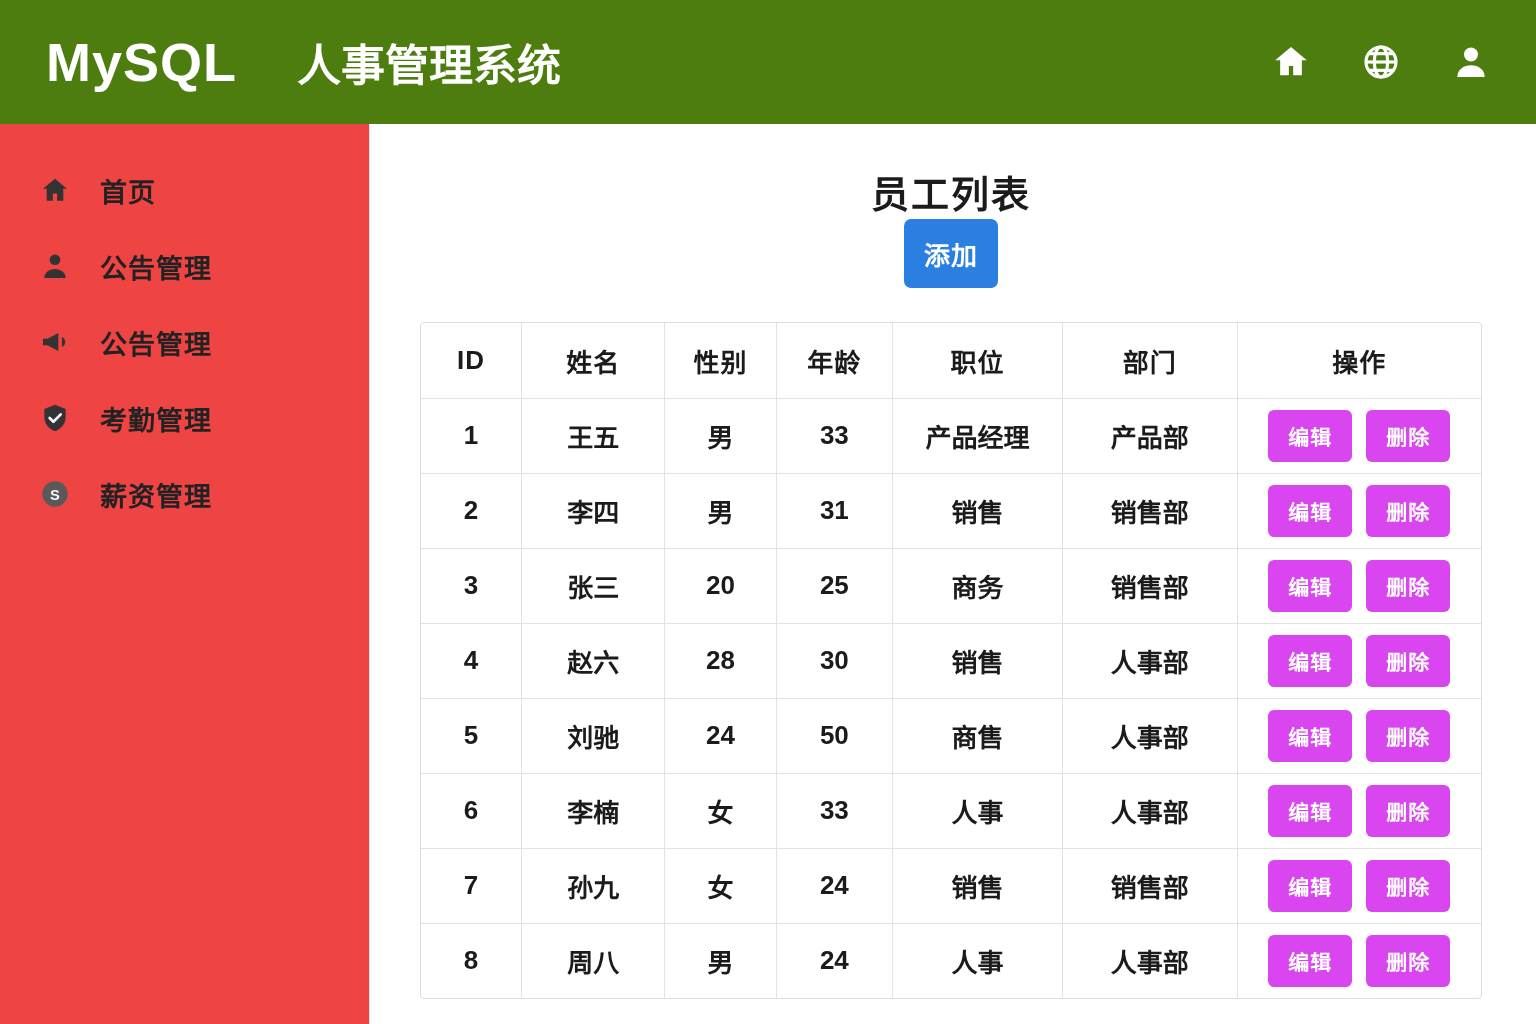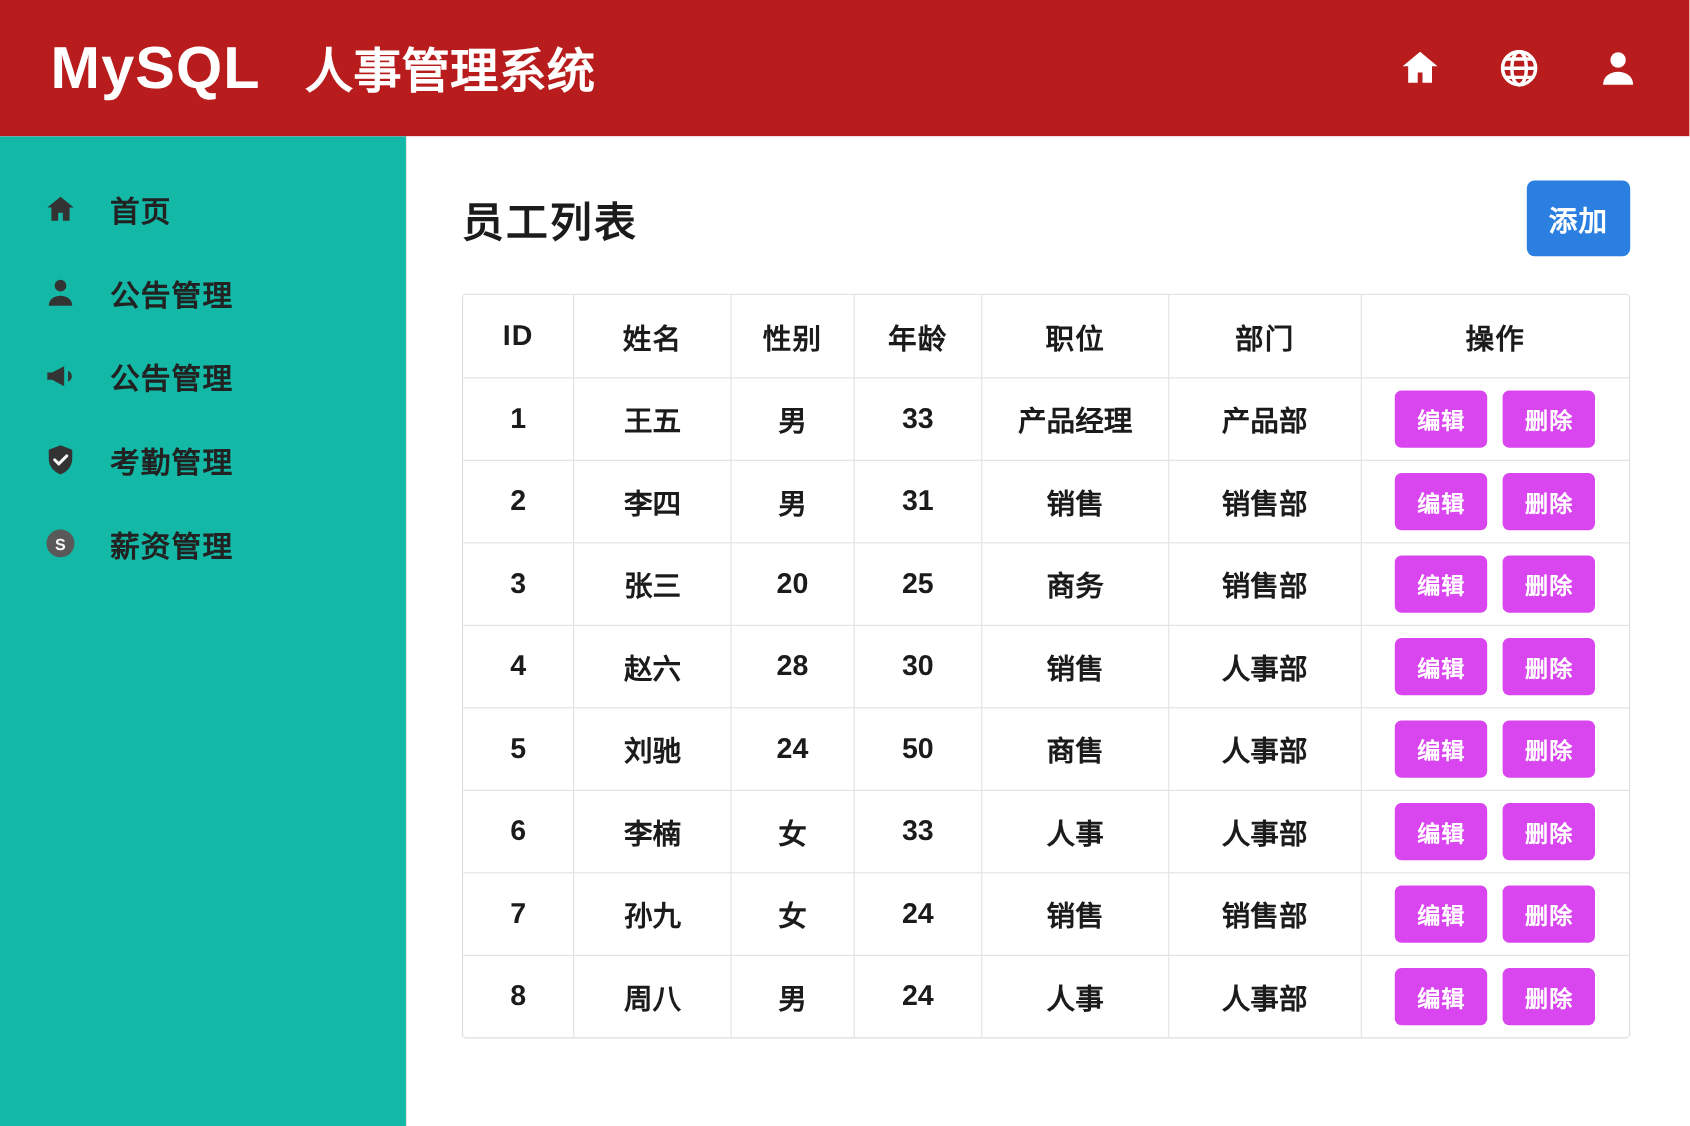--- a/index.html
+++ b/index.html
@@ -8,56 +8,56 @@
     width: 1536px; height: 1024px;
     background: #ffffff;
     font-family: "Liberation Sans", "DejaVu Sans", sans-serif;
     overflow: hidden;
   }
   .app { width: 1536px; height: 1024px; display: flex; flex-direction: column; }
 
   
   .topbar {
     height: 124px;
-    background: #b91c1c;
+    background: #4d7c0f;
     display: flex;
     align-items: center;
     justify-content: space-between;
     padding: 0 44px 0 46px;
     flex: 0 0 124px;
   }
   .brand { display: flex; align-items: baseline; color: #fff; }
   .brand-mysql {
     font-size: 54px;
     font-weight: 700;
     letter-spacing: 1px;
     line-height: 1;
   }
   .brand-title {
     font-size: 44px;
     font-weight: 700;
-    margin-left: 40px;
+    margin-left: 60px;
     line-height: 1;
   }
   .topbar-icons { display: flex; align-items: center; gap: 48px; }
   .topbar-icons .ticon {
     width: 42px; height: 42px;
     display: flex; align-items: center; justify-content: center;
     color: #ffffff;
   }
   .topbar-icons svg { display: block; }
 
   
   .body { flex: 1 1 auto; display: flex; min-height: 0; }
 
   
   .sidebar {
     width: 370px;
     flex: 0 0 370px;
-    background: #14b8a6;
+    background: #ef4444;
     border-right: 1px solid #e3e3e3;
     padding-top: 28px;
   }
   .nav-item {
     height: 76px;
     display: flex;
     align-items: center;
     padding-left: 38px;
     gap: 28px;
     cursor: pointer;
@@ -74,20 +74,21 @@
     color: #222222;
     font-weight: 700;
     letter-spacing: 1px;
   }
 
   
   .main { flex: 1 1 auto; background: #ffffff; padding: 40px 54px 0 50px; min-width: 0; }
   .main-head {
     display: flex; align-items: center; justify-content: space-between;
     margin-bottom: 34px;
+    flex-direction: column;
   }
   .page-title {
     font-size: 38px;
     font-weight: 700;
     color: #1b1b1b;
     letter-spacing: 2px;
   }
   .add-btn {
     background: #2a7fe0;
     color: #ffffff;

